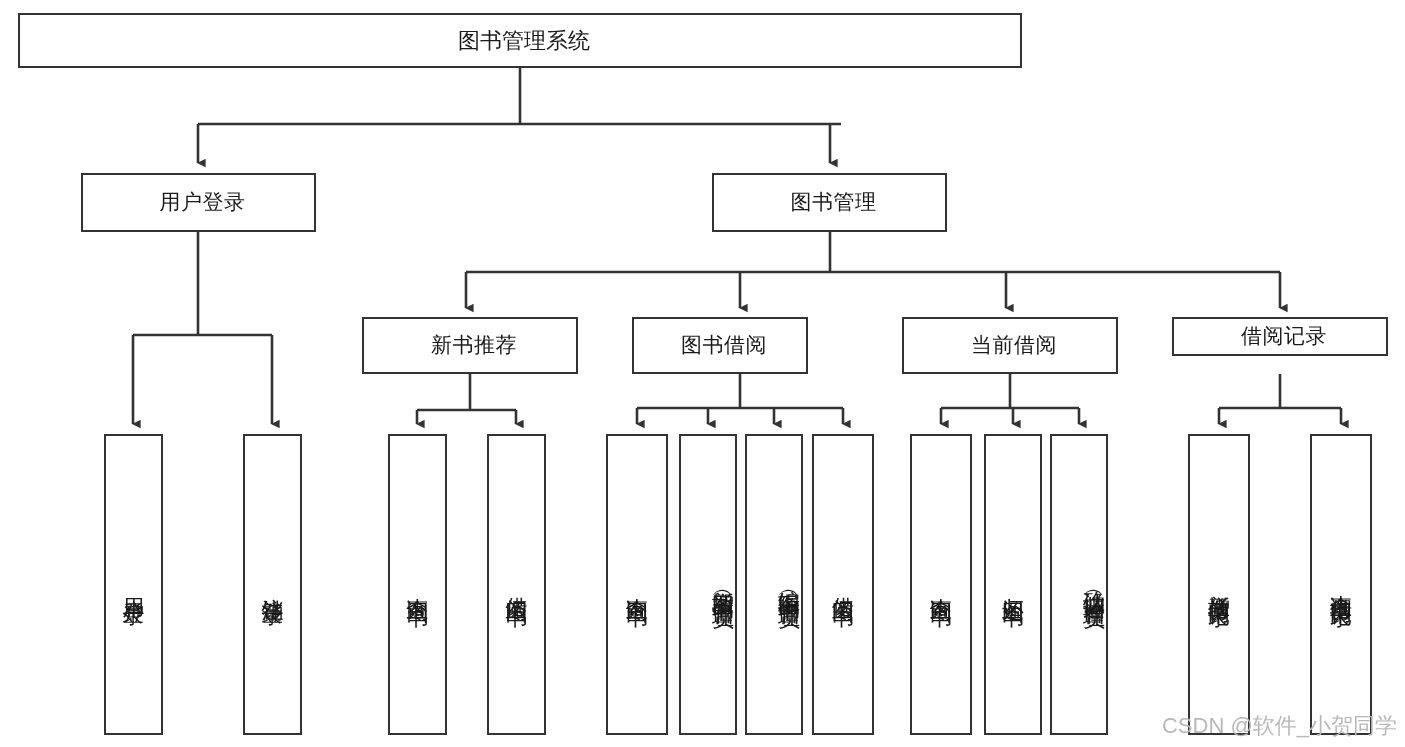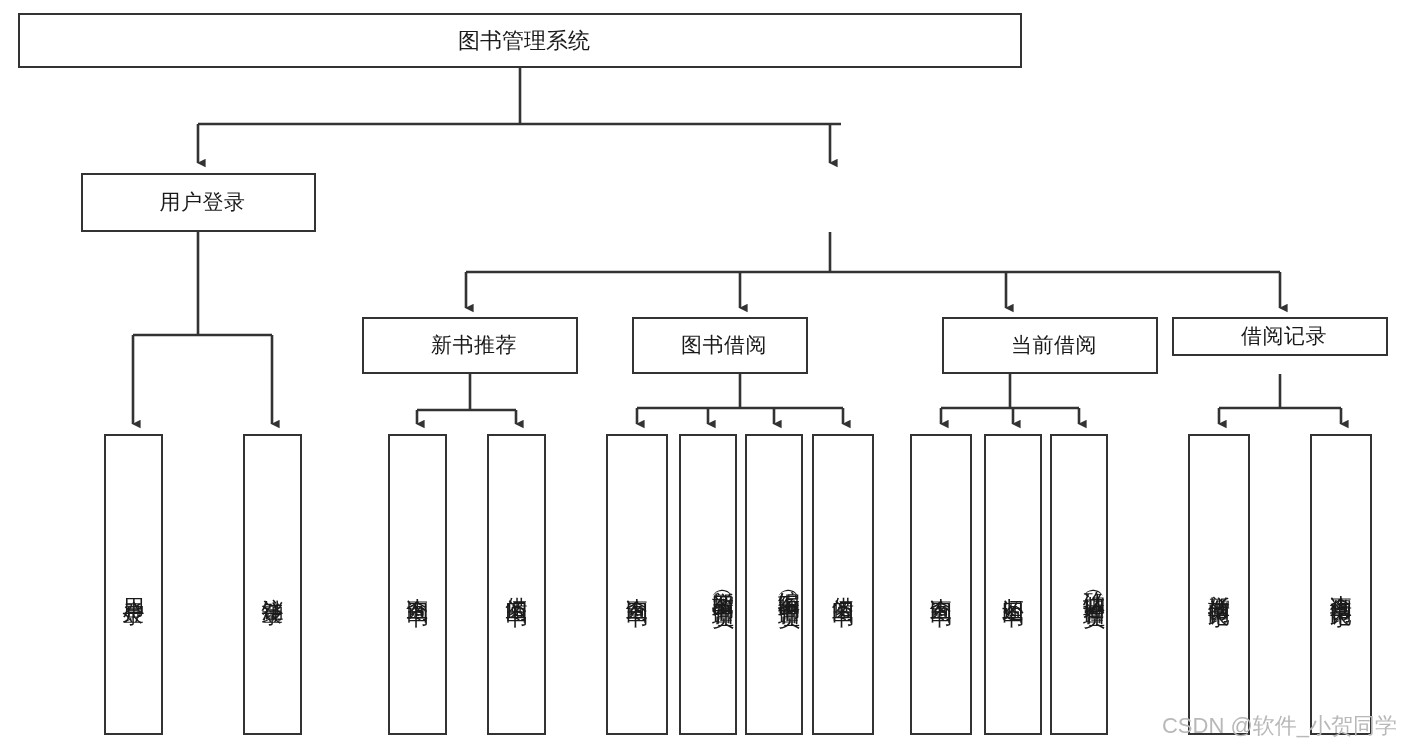--- a/index.html
+++ b/index.html
@@ -127,28 +127,31 @@
     </g>
   </svg>
 
   <div class="node root" style="left:18px; top:13px; width:1004px; height:55px;">
     <span>图书管理系统</span>
   </div>
 
   <div class="node horiz" style="left:81px; top:173px; width:235px; height:59px;">
     <span>用户登录</span>
   </div>
+  <div class="node horiz" style="left:712px; top:173px; width:235px; height:59px;">
+    <span>图书管理</span>
+  </div>
 
   <div class="node horiz" style="left:362px; top:317px; width:216px; height:57px;text-align:center;">
     <span>新书推荐</span>
   </div>
   <div class="node horiz" style="left:632px; top:317px; width:176px; height:57px;">
     <span>图书借阅</span>
   </div>
-  <div class="node horiz" style="left:902px; top:317px; width:216px; height:57px;margin-left:40px;">
+  <div class="node horiz" style="left:902px; top:317px; width:216px; height:57px;">
     <span>当前借阅</span>
   </div>
   <div class="node horiz" style="left:1172px; top:317px; width:216px; height:39px;">
     <span>借阅记录</span>
   </div>
 
   <div class="node vert" style="left:104px; top:434px; width:59px; height:301px;">
     <span>用户登录</span>
   </div>
   <div class="node vert" style="left:243px; top:434px; width:59px; height:301px;">

